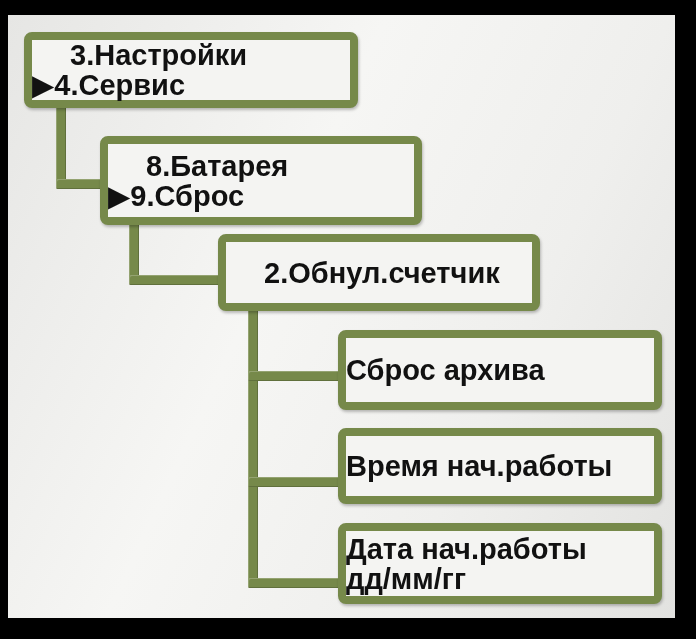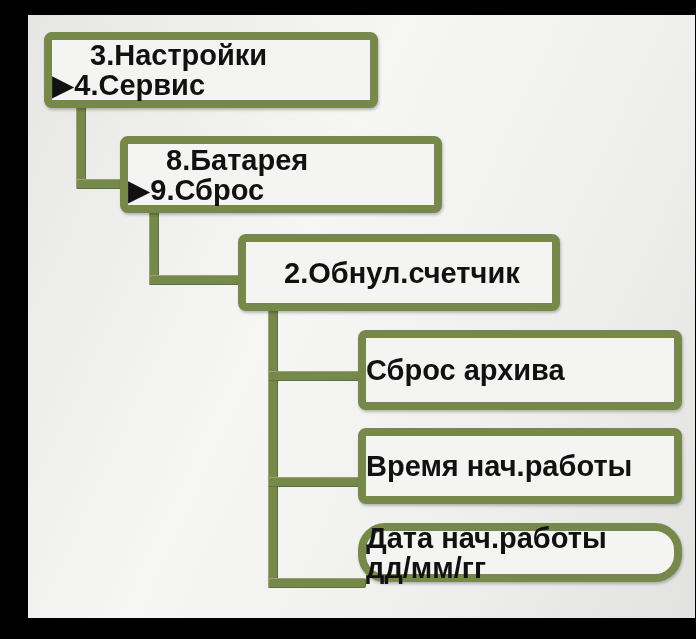--- a/index.html
+++ b/index.html
@@ -11,21 +11,21 @@
   }
   * { margin: 0; padding: 0; box-sizing: border-box; }
   html, body {
     width: 696px; height: 639px;
     background: var(--frame);
     overflow: hidden;
     font-family: "Liberation Sans", "DejaVu Sans", sans-serif;
   }
   .canvas {
     position: absolute;
-    left: 28px; top: 15px;
+    left: 8px; top: 15px;
     width: 667px; height: 603px;
     background: linear-gradient(115deg, #e6e6e4 0%, #f6f6f4 40%, #efefed 70%, #e2e2e0 100%);
   }
   .node {
     position: absolute;
     border: 8px solid var(--green);
     border-radius: 8px;
     background: var(--box-bg);
     box-shadow: 1px 2px 3px rgba(0,0,0,0.25);
     color: var(--text);
@@ -40,25 +40,25 @@
   .node.left .line.indent { padding-left: 38px; }
   .node.center .line { text-align: left; }
   .conn {
     position: absolute;
     background: var(--green);
     border-radius: 2px;
     box-shadow: inset 1px 1px 0 rgba(255,255,255,0.22), inset -1px -1px 0 rgba(0,0,0,0.18);
   }
   
   .n1 { left: 16px;  top: 17px;  width: 334px; height: 76px; }
-  .n2 { left: 92px;  top: 121px; width: 322px; height: 77px; }
+  .n2 { left: 92px;  top: 121px; width: 322px; height: 89px; }
   .n3 { left: 210px; top: 219px; width: 322px; height: 77px; }
   .n4 { left: 330px; top: 315px; width: 324px; height: 80px; }
   .n5 { left: 330px; top: 413px; width: 324px; height: 76px; }
-  .n6 { left: 330px; top: 508px; width: 324px; height: 59px; border-radius: 27px; }
+  .n6 { left: 330px; top: 508px; width: 324px; height: 81px; }
   
   .c1v { left: 48px;  top: 89px;  width: 10px; height: 85px; }
   .c1h { left: 48px;  top: 164px; width: 52px; height: 10px; }
   .c2v { left: 121px; top: 194px; width: 10px; height: 76px; }
   .c2h { left: 121px; top: 260px; width: 97px; height: 10px; }
   .c3v { left: 240px; top: 292px; width: 10px; height: 281px; }
   .b1  { left: 240px; top: 356px; width: 98px; height: 10px; }
   .b2  { left: 240px; top: 462px; width: 98px; height: 10px; }
   .b3  { left: 240px; top: 563px; width: 98px; height: 10px; }
 </style>

